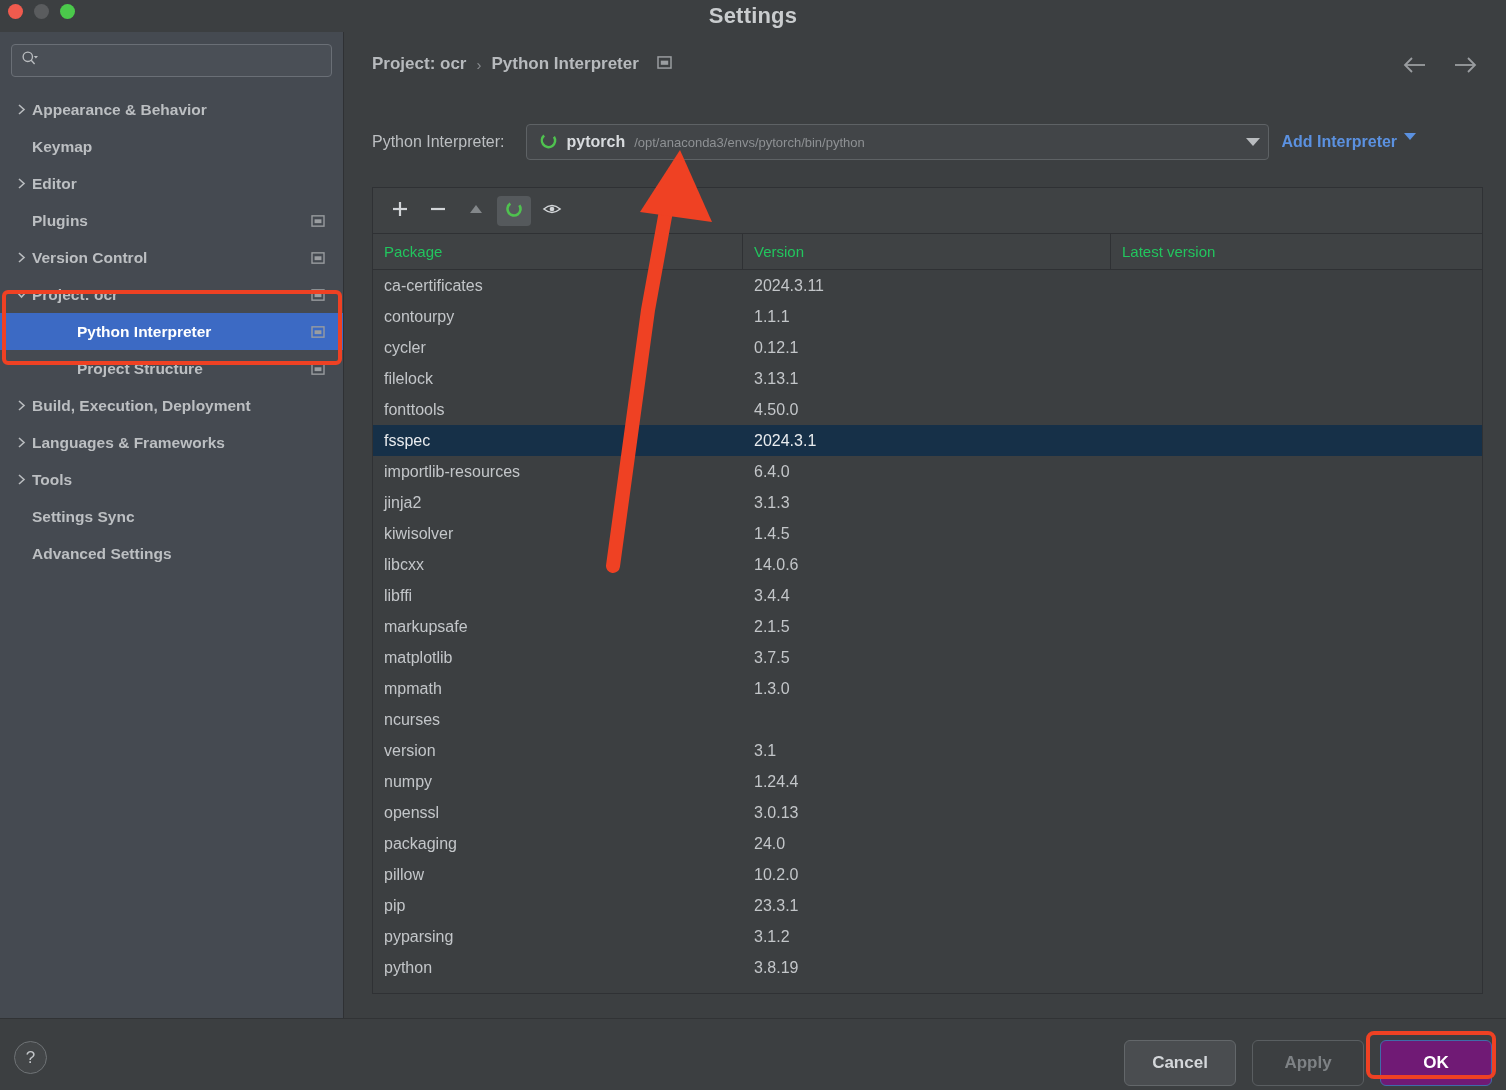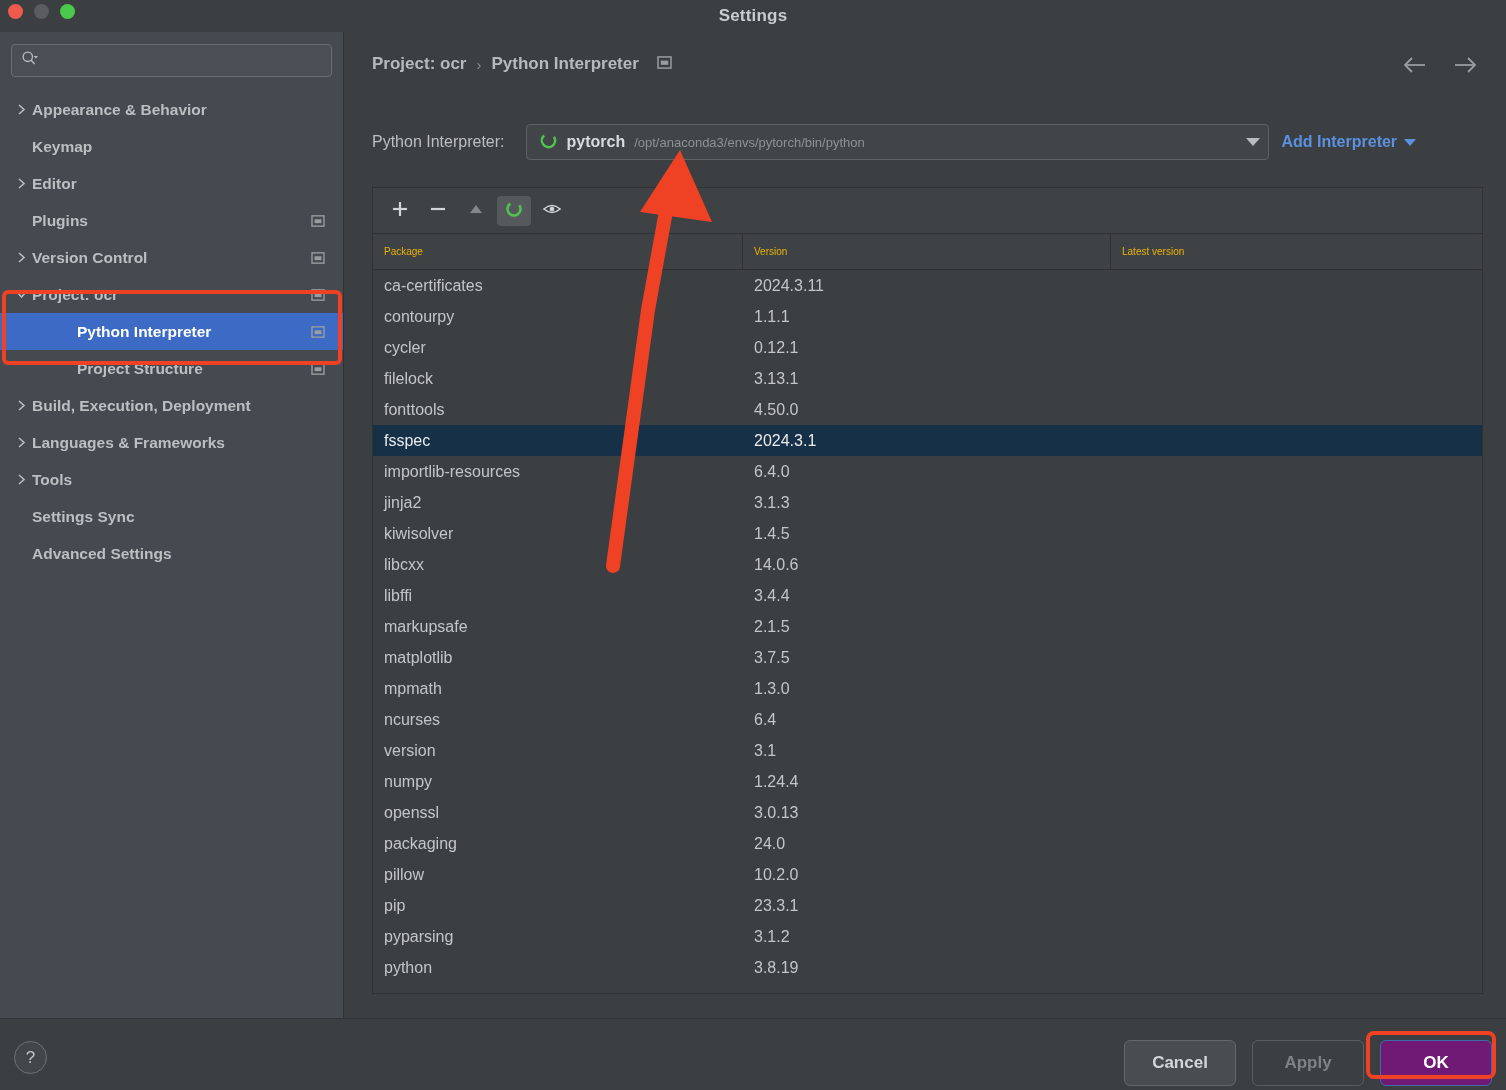--- a/index.html
+++ b/index.html
@@ -11,21 +11,21 @@
   }
   #app { position: relative; width: 1506px; height: 1090px; }
 
   
   .titlebar {
     position: absolute; top: 0; left: 0; width: 1506px; height: 32px;
     background: #3c3f41;
     display: flex; align-items: center; justify-content: center;
   }
   .titlebar .title {
-    font-size: 17px; font-weight: bold; color: #c9ccce; letter-spacing: .2px;
+    font-size: 22px; font-weight: bold; color: #c9ccce; letter-spacing: .2px;
   }
   .traffic { position: absolute; left: 8px; top: 4px; display: flex; gap: 11px; align-items: center; }
   .dot { width: 15px; height: 15px; border-radius: 50%; }
   .dot.red { background: #f05b4e; }
   .dot.yellow { background: #5a5c5e; }
   .dot.green { background: #4bc94b; }
 
   
   .sidebar {
     position: absolute; left: 0; top: 32px; width: 344px; height: 986px;
@@ -95,21 +95,21 @@
   .combo {
     flex: 1; height: 36px; background: #424548; border: 1px solid #5e6265; border-radius: 4px;
     display: flex; align-items: center; padding: 0 8px 0 12px; gap: 9px; max-width: 743px; margin-left: 8px;
   }
   .env-ring { width: 19px; height: 19px; flex: none; }
   .combo-name { font-size: 16px; font-weight: bold; color: #d8dbde; white-space: nowrap; }
   .combo-path { font-size: 13px; color: #8e9194; flex: 1; white-space: nowrap; overflow: hidden; }
   .combo-caret { width: 0; height: 0; border-left: 7px solid transparent; border-right: 7px solid transparent; border-top: 8px solid #b9bcbf; flex: none; margin-left: 6px; }
   .add-interp {
     font-size: 16px; font-weight: bold; color: #5b91e0; white-space: nowrap;
-    display: flex; align-items: center; gap: 7px; cursor: pointer;
+    display: flex; gap: 7px; cursor: pointer;
   }
   .add-caret { width: 0; height: 0; border-left: 6px solid transparent; border-right: 6px solid transparent; border-top: 7px solid #5b91e0; }
 
   
   .pkg-panel {
     position: absolute; left: 27px; top: 155px; width: 1111px; height: 807px;
     background: #3c3f41; border: 1px solid #2f3134;
   }
   .pkg-toolbar {
     height: 46px; background: #3f4244; border-bottom: 1px solid #2f3134;
@@ -120,21 +120,21 @@
     border-radius: 4px; cursor: pointer;
   }
   .tb-btn.active { background: #55595c; }
   .tb-btn svg { width: 20px; height: 20px; }
 
   .pkg-head {
     display: flex; height: 36px; background: #3f4244;
     border-bottom: 1px solid #2f3134;
   }
   .pkg-head .hc {
-    font-size: 10px; color: #eab308; display: flex; align-items: center;
+    font-size: 15px; color: #22c55e; display: flex; align-items: center;
     padding-left: 11px; border-right: 1px solid #2f3134;
   }
   .col-pkg { width: 370px; flex: none; }
   .col-ver { width: 368px; flex: none; }
   .col-latest { flex: 1; border-right: none !important; }
 
   .pkg-body { height: 723px; overflow: hidden; position: relative; }
   .pkg-row { display: flex; height: 31px; align-items: center; }
   .pkg-row.selected { background: #163048; }
   .pkg-row .cell { font-size: 16px; color: #c3c6c9; padding-left: 11px; }
@@ -451,21 +451,20 @@
             <div class="cell cell-ver">3.7.5</div>
             <div class="cell cell-latest"></div>
           </div>
           <div class="pkg-row">
             <div class="cell cell-pkg">mpmath</div>
             <div class="cell cell-ver">1.3.0</div>
             <div class="cell cell-latest"></div>
           </div>
           <div class="pkg-row">
             <div class="cell cell-pkg">ncurses</div>
-            <div class="cell cell-ver">6.4</div>
             <div class="cell cell-latest"></div>
           </div>
           <div class="pkg-row">
             <div class="cell cell-pkg">version</div>
             <div class="cell cell-ver">3.1</div>
             <div class="cell cell-latest"></div>
           </div>
           <div class="pkg-row">
             <div class="cell cell-pkg">numpy</div>
             <div class="cell cell-ver">1.24.4</div>

